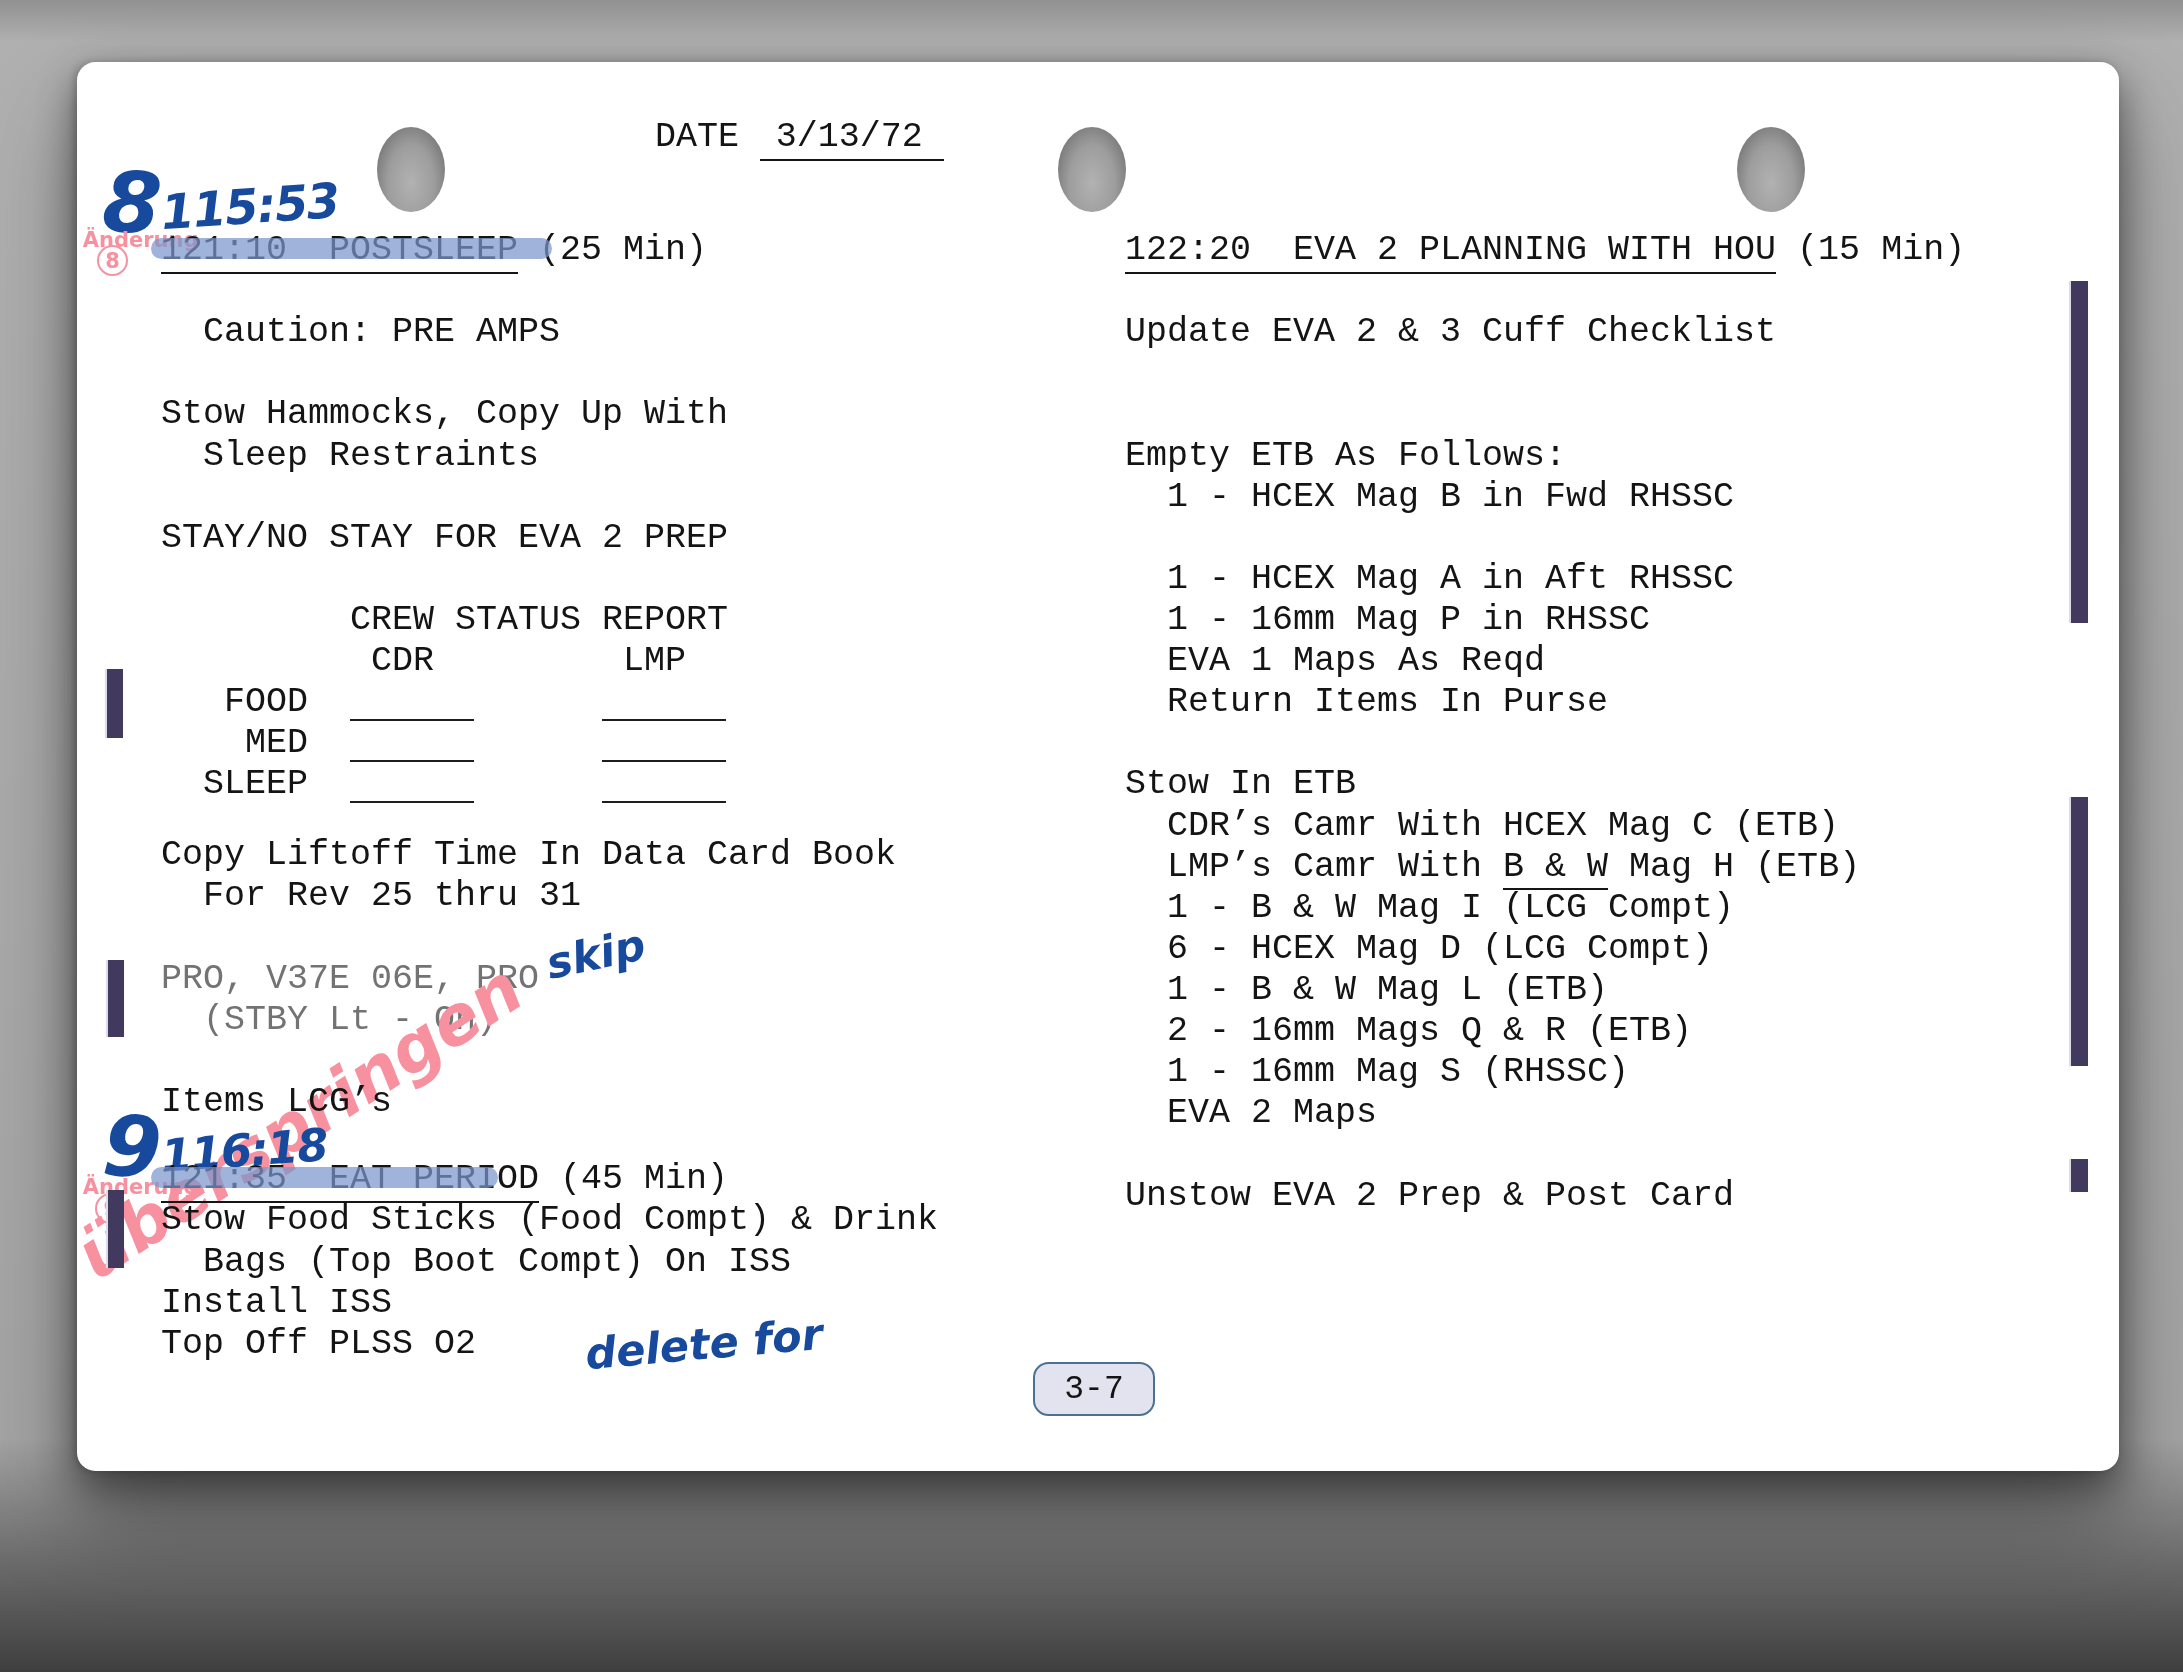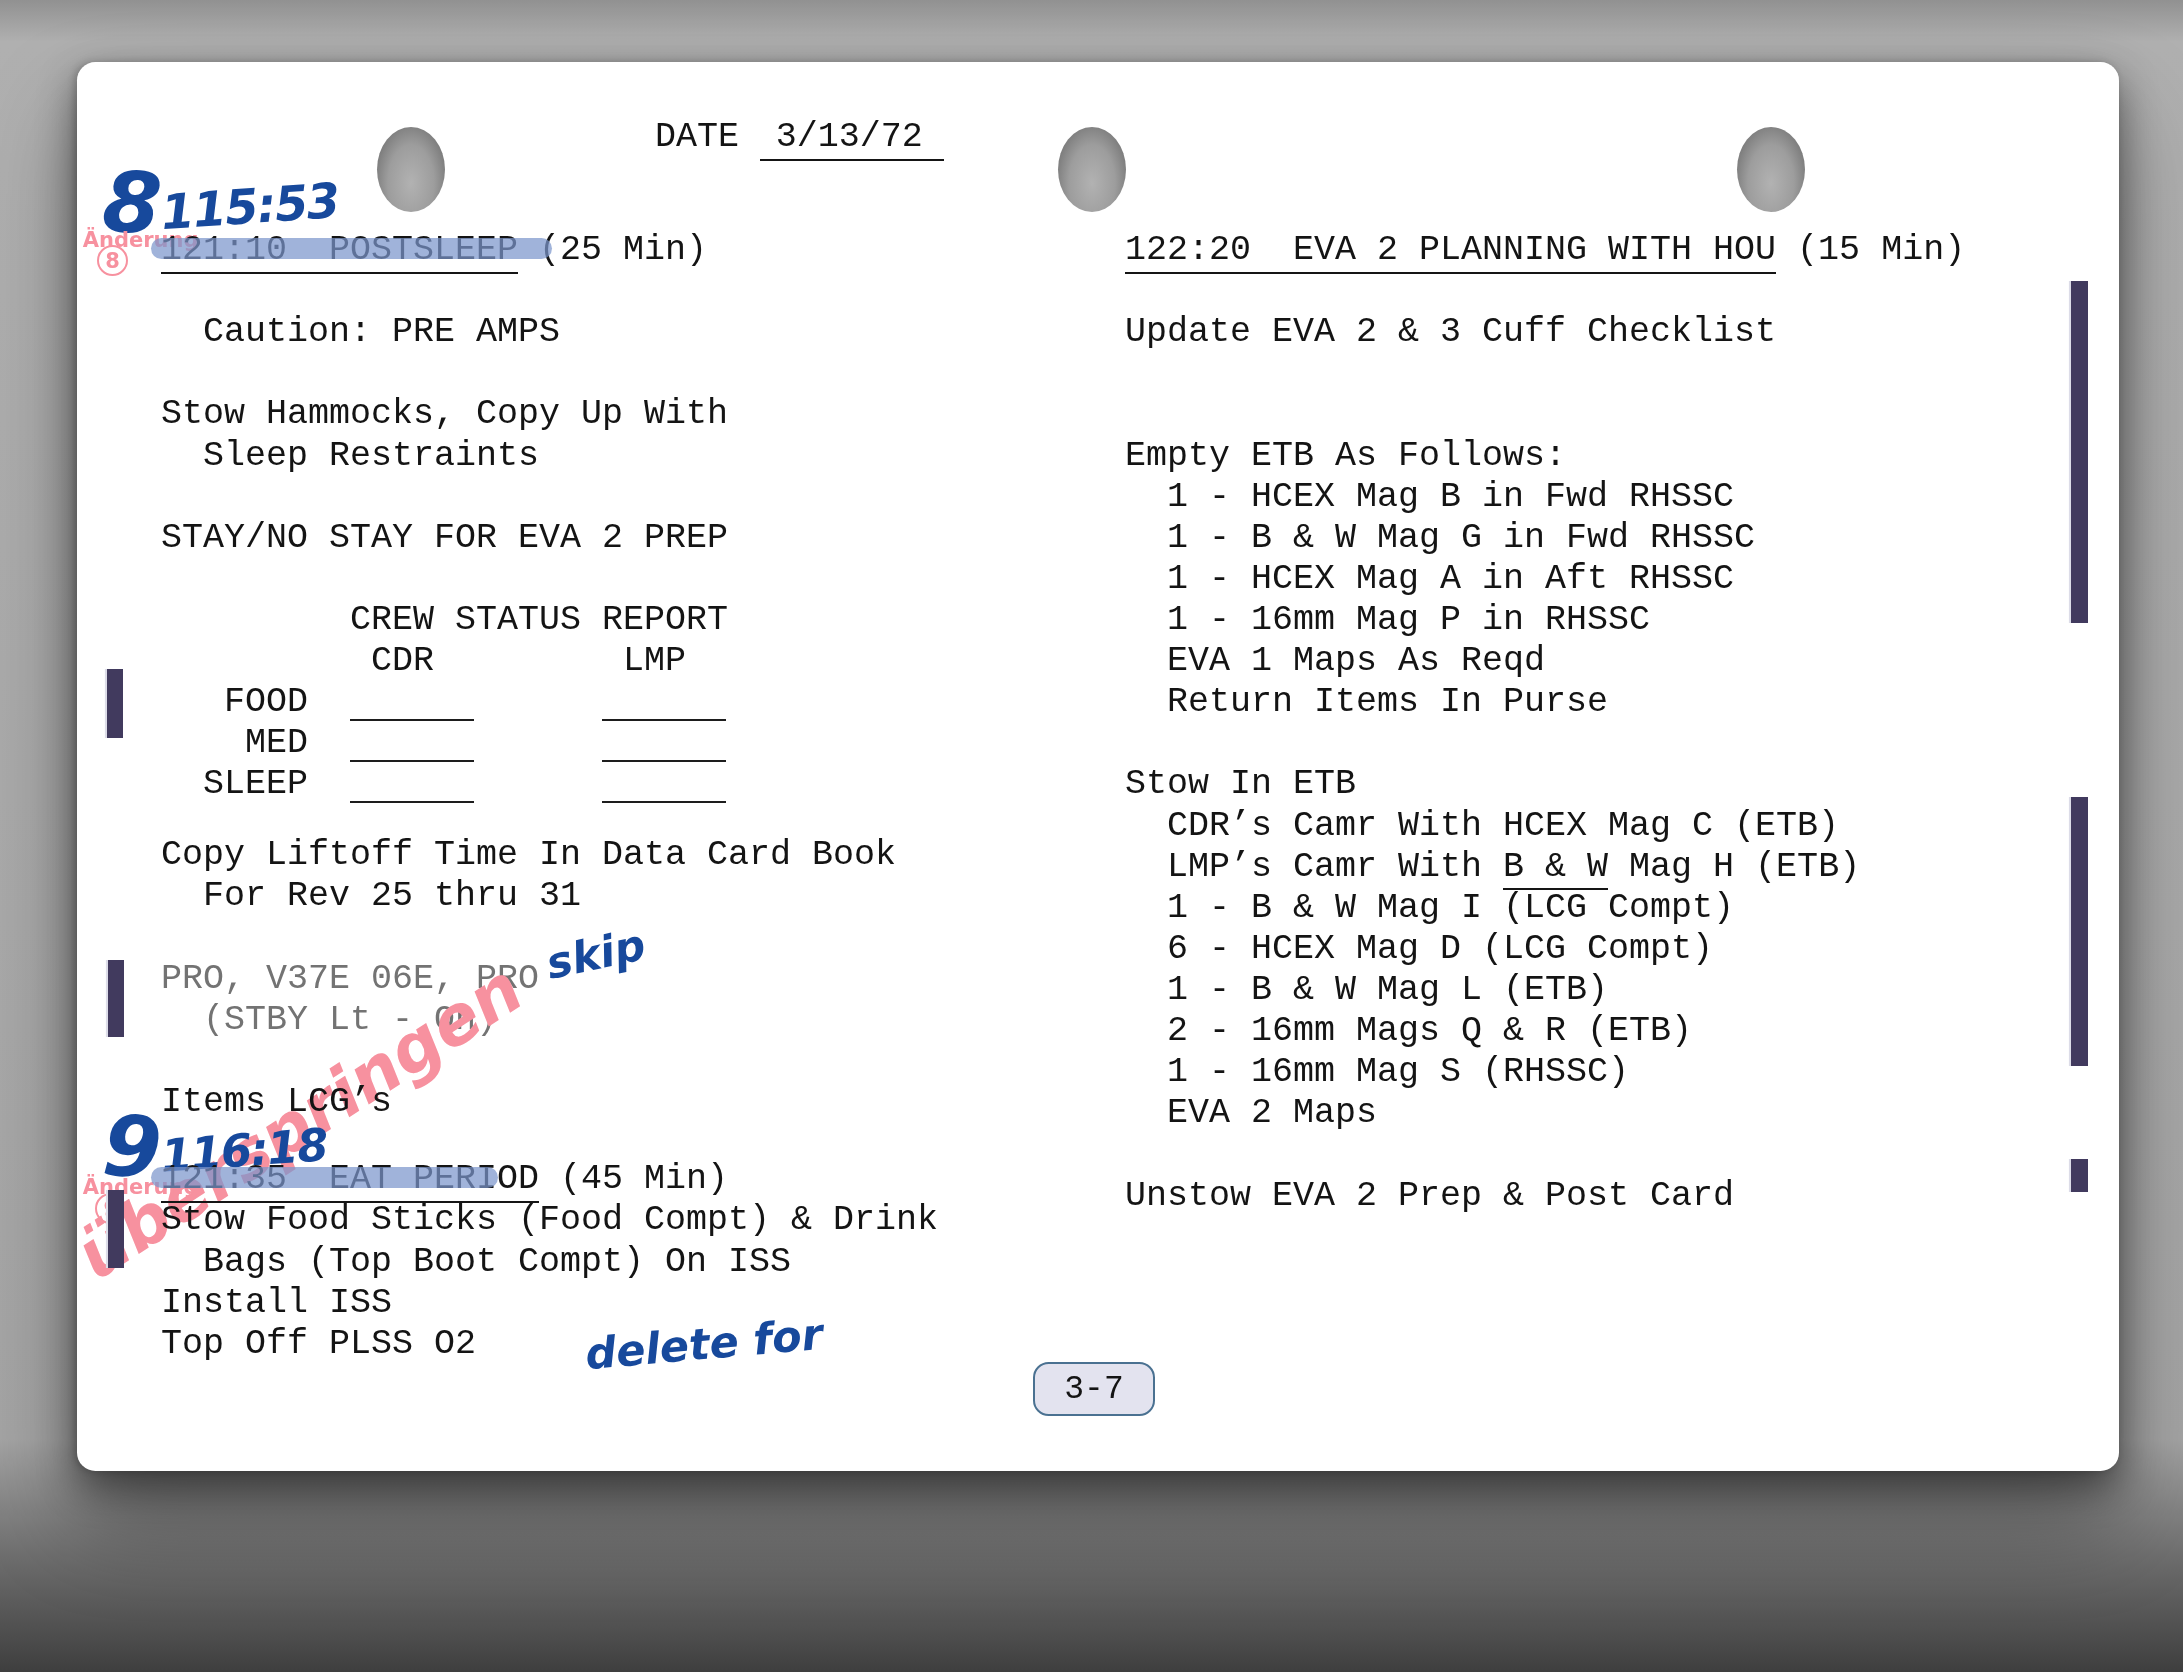--- a/index.html
+++ b/index.html
@@ -111,21 +111,20 @@
   <div class="tl" style="top:1221px;">Install ISS</div>
   <div class="tl" style="top:1262px;">Top Off PLSS O2</div>
   <div class="ink" style="left:508px;top:1260px;font-size:43px;line-height:45px;transform:rotate(-5deg);">delete for</div>
 
   <div class="tr" style="top:168px;"><span class="u">122:20  EVA 2 PLANNING WITH HOU</span><span> (15 Min)</span></div>
 
   <div class="tr" style="top:250px;">Update EVA 2 &amp; 3 Cuff Checklist</div>
 
   <div class="tr" style="top:374px;">Empty ETB As Follows:</div>
   <div class="tr" style="top:415px;">  1 - HCEX Mag B in Fwd RHSSC</div>
-  <div class="tr" style="top:456px;">  1 - B &amp; W Mag G in Fwd RHSSC</div>
   <div class="tr" style="top:497px;">  1 - HCEX Mag A in Aft RHSSC</div>
   <div class="tr" style="top:538px;">  1 - 16mm Mag P in RHSSC</div>
   <div class="tr" style="top:579px;">  EVA 1 Maps As Reqd</div>
   <div class="tr" style="top:620px;">  Return Items In Purse</div>
 
   <div class="tr" style="top:702px;">Stow In ETB</div>
   <div class="tr" style="top:744px;">  CDR’s Camr With HCEX Mag C (ETB)</div>
   <div class="tr" style="top:785px;"><span>  LMP’s Camr With </span><span class="u" style="padding-bottom:1.4px;">B &amp; W</span><span> Mag H (ETB)</span></div>
   <div class="tr" style="top:826px;">  1 - B &amp; W Mag I (LCG Compt)</div>
   <div class="tr" style="top:867px;">  6 - HCEX Mag D (LCG Compt)</div>

